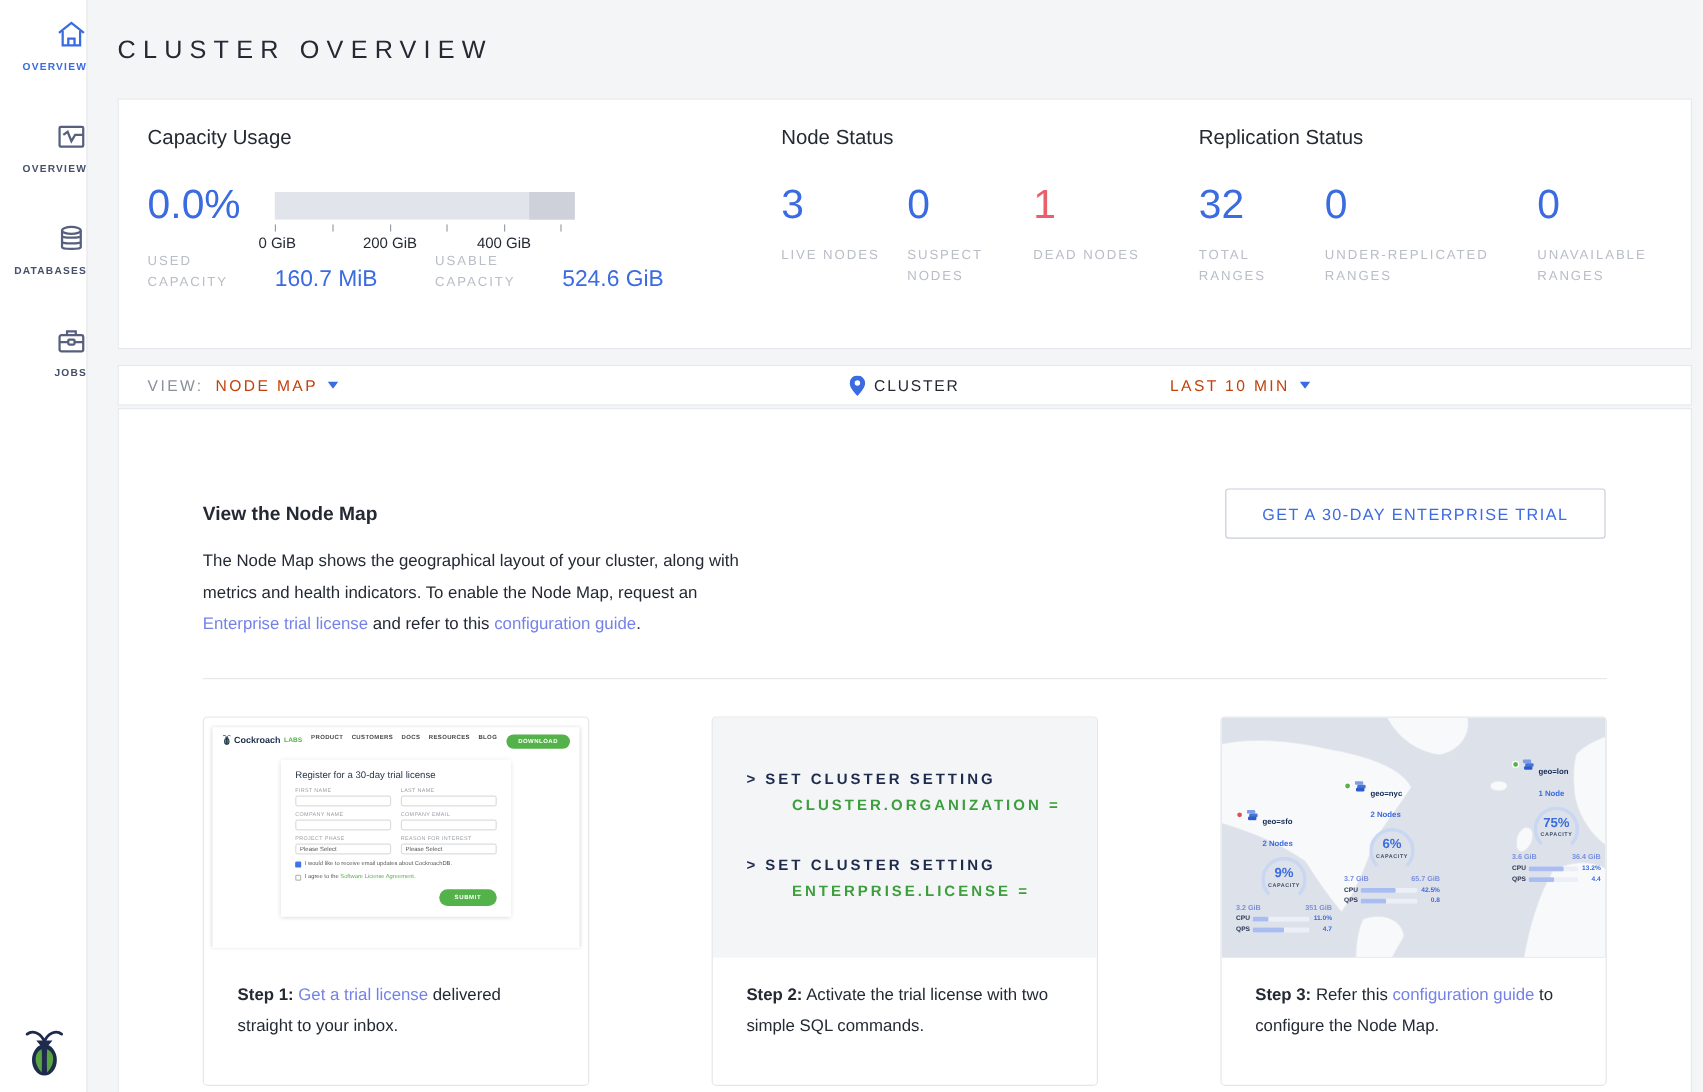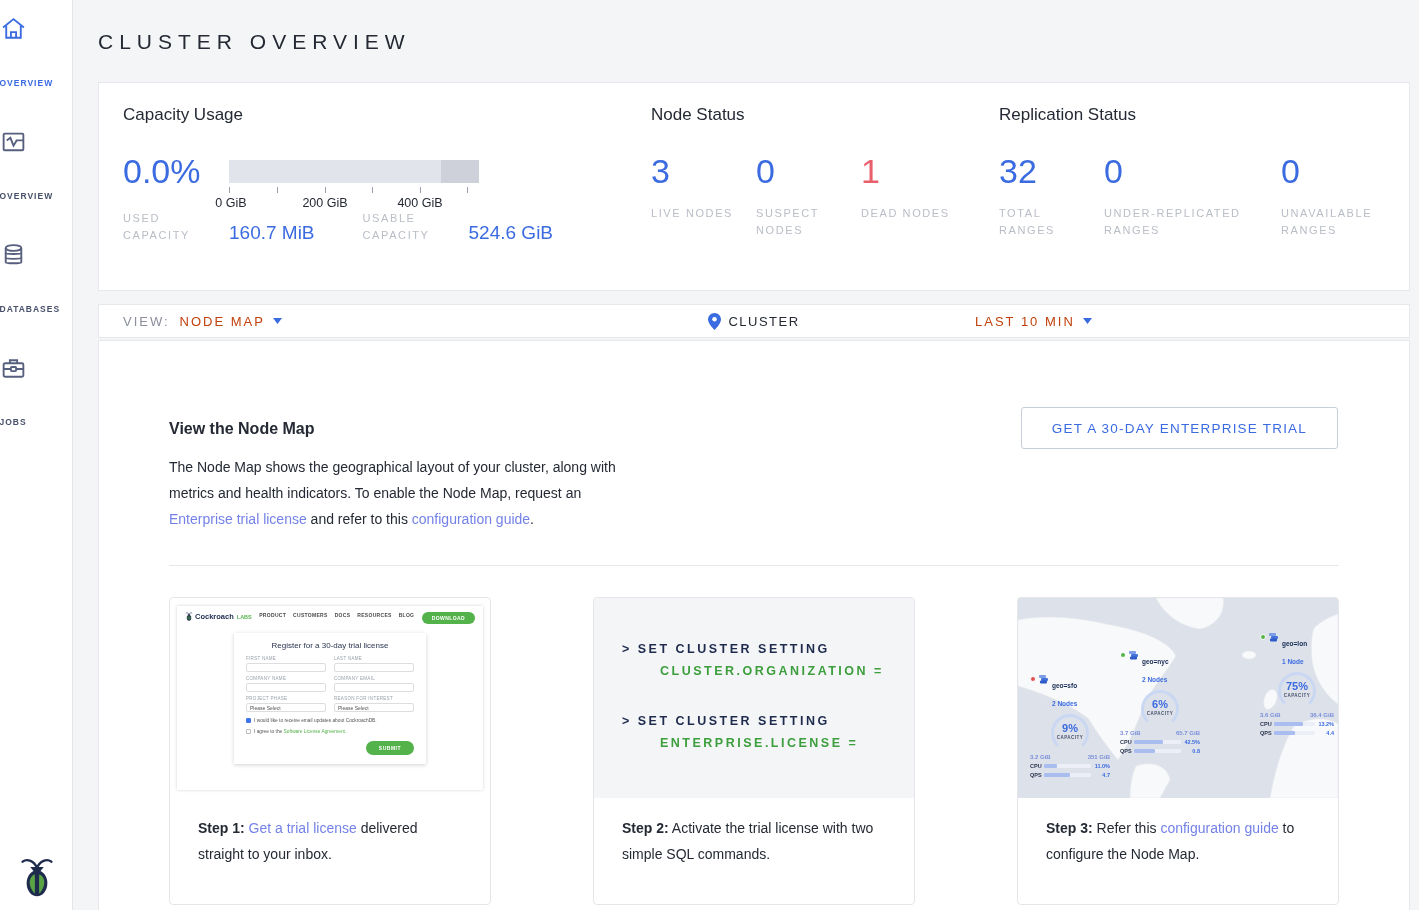--- a/index.html
+++ b/index.html
@@ -9,21 +9,21 @@
     background:#f4f5f7;
     font-family:"Liberation Sans", sans-serif;
     color:#242933;
   }
   
   .sidebar {
     position:absolute; left:0; top:0; bottom:0; width:73px;
     background:#fff; border-right:1px solid #e4e5e9;
     display:flex; flex-direction:column; align-items:center; padding-top:16px;
   }
-  .side-item { display:flex; flex-direction:column; align-items:flex-start; margin-bottom:27px; cursor:pointer; width:73px;gap:28px; }
+  .side-item { display:flex; flex-direction:column; align-items:flex-end; margin-bottom:27px; cursor:pointer; width:73px; }
   .side-item .icon { width:27px; height:27px; color:#565f7d; }
   .side-item .slabel { margin-top:7px; font-size:8.5px; font-weight:bold; letter-spacing:1px; color:#47506b; }
   .side-item.active .icon { color:#3b6be0; }
   .side-item.active .slabel { color:#3b6be0; }
   .side-logo { position:absolute; bottom:12px; left:0; width:73px; display:flex; justify-content:center; }
 
   
   .content { position:absolute; left:73px; top:0; right:0; bottom:0; padding:0 9px 0 25px; }
   .page-title { padding:16px 0 14px 0; font-size:21px; font-weight:400; letter-spacing:6px; color:#242933; }
 
@@ -86,21 +86,21 @@
 
   
   .mini-site { height:184px; margin:8px 7px; background:#fff; box-shadow:0 0 3px rgba(0,0,0,.18); padding:6px 8px; }
   .ms-header { display:flex; align-items:flex-start; justify-content:space-between; }
   .ms-brand { display:flex; align-items:center; gap:2px; }
   .ms-brand-name { font-size:7.5px; font-weight:bold; color:#1e2b4d; }
   .ms-brand-suffix { font-size:5.5px; font-weight:bold; color:#54b24a; margin-left:1px; }
   .ms-nav { display:flex; gap:7px; font-size:5px; font-weight:bold; letter-spacing:.3px; color:#4a4a4a; }
   .ms-download { background:#54b24a; color:#fff; font-size:5px; font-weight:bold; letter-spacing:.4px; padding:3px 10px; border-radius:8px; }
   .ms-form { width:192px; margin:9px auto 0; background:#fff; box-shadow:0 1px 4px rgba(0,0,0,.18); padding:8px 12px 9px; }
-  .ms-form-title { font-size:8px; color:#2a3550; text-align:center; margin-bottom:6px; }
+  .ms-form-title { font-size:8px; color:#2a3550; text-align:left; margin-bottom:6px; }
   .ms-grid { display:grid; grid-template-columns:1fr 1fr; column-gap:8px; row-gap:4px; }
   .ms-flabel { font-size:4.5px; color:#9aa0a8; letter-spacing:.3px; display:block; margin-bottom:2px; }
   .ms-input { height:9px; border:1px solid #ddd; border-radius:2px; }
   .ms-select { height:9px; border:1px solid #ddd; border-radius:2px; font-size:5px; color:#555; line-height:8px; padding-left:3px; }
   .ms-check { display:flex; align-items:center; gap:3px; font-size:4.8px; color:#555; margin-top:6px; }
   .ms-cb { width:5px; height:5px; border:1px solid #bbb; border-radius:1px; flex:none; }
   .ms-cb.checked { background:#3f74e8; border-color:#3f74e8; }
   .ms-green { color:#54b24a; }
   .ms-submit { margin:7px 0 0 auto; background:#54b24a; color:#fff; font-size:5px; font-weight:bold; letter-spacing:.5px; padding:4px 13px; border-radius:9px; width:max-content; }
 

